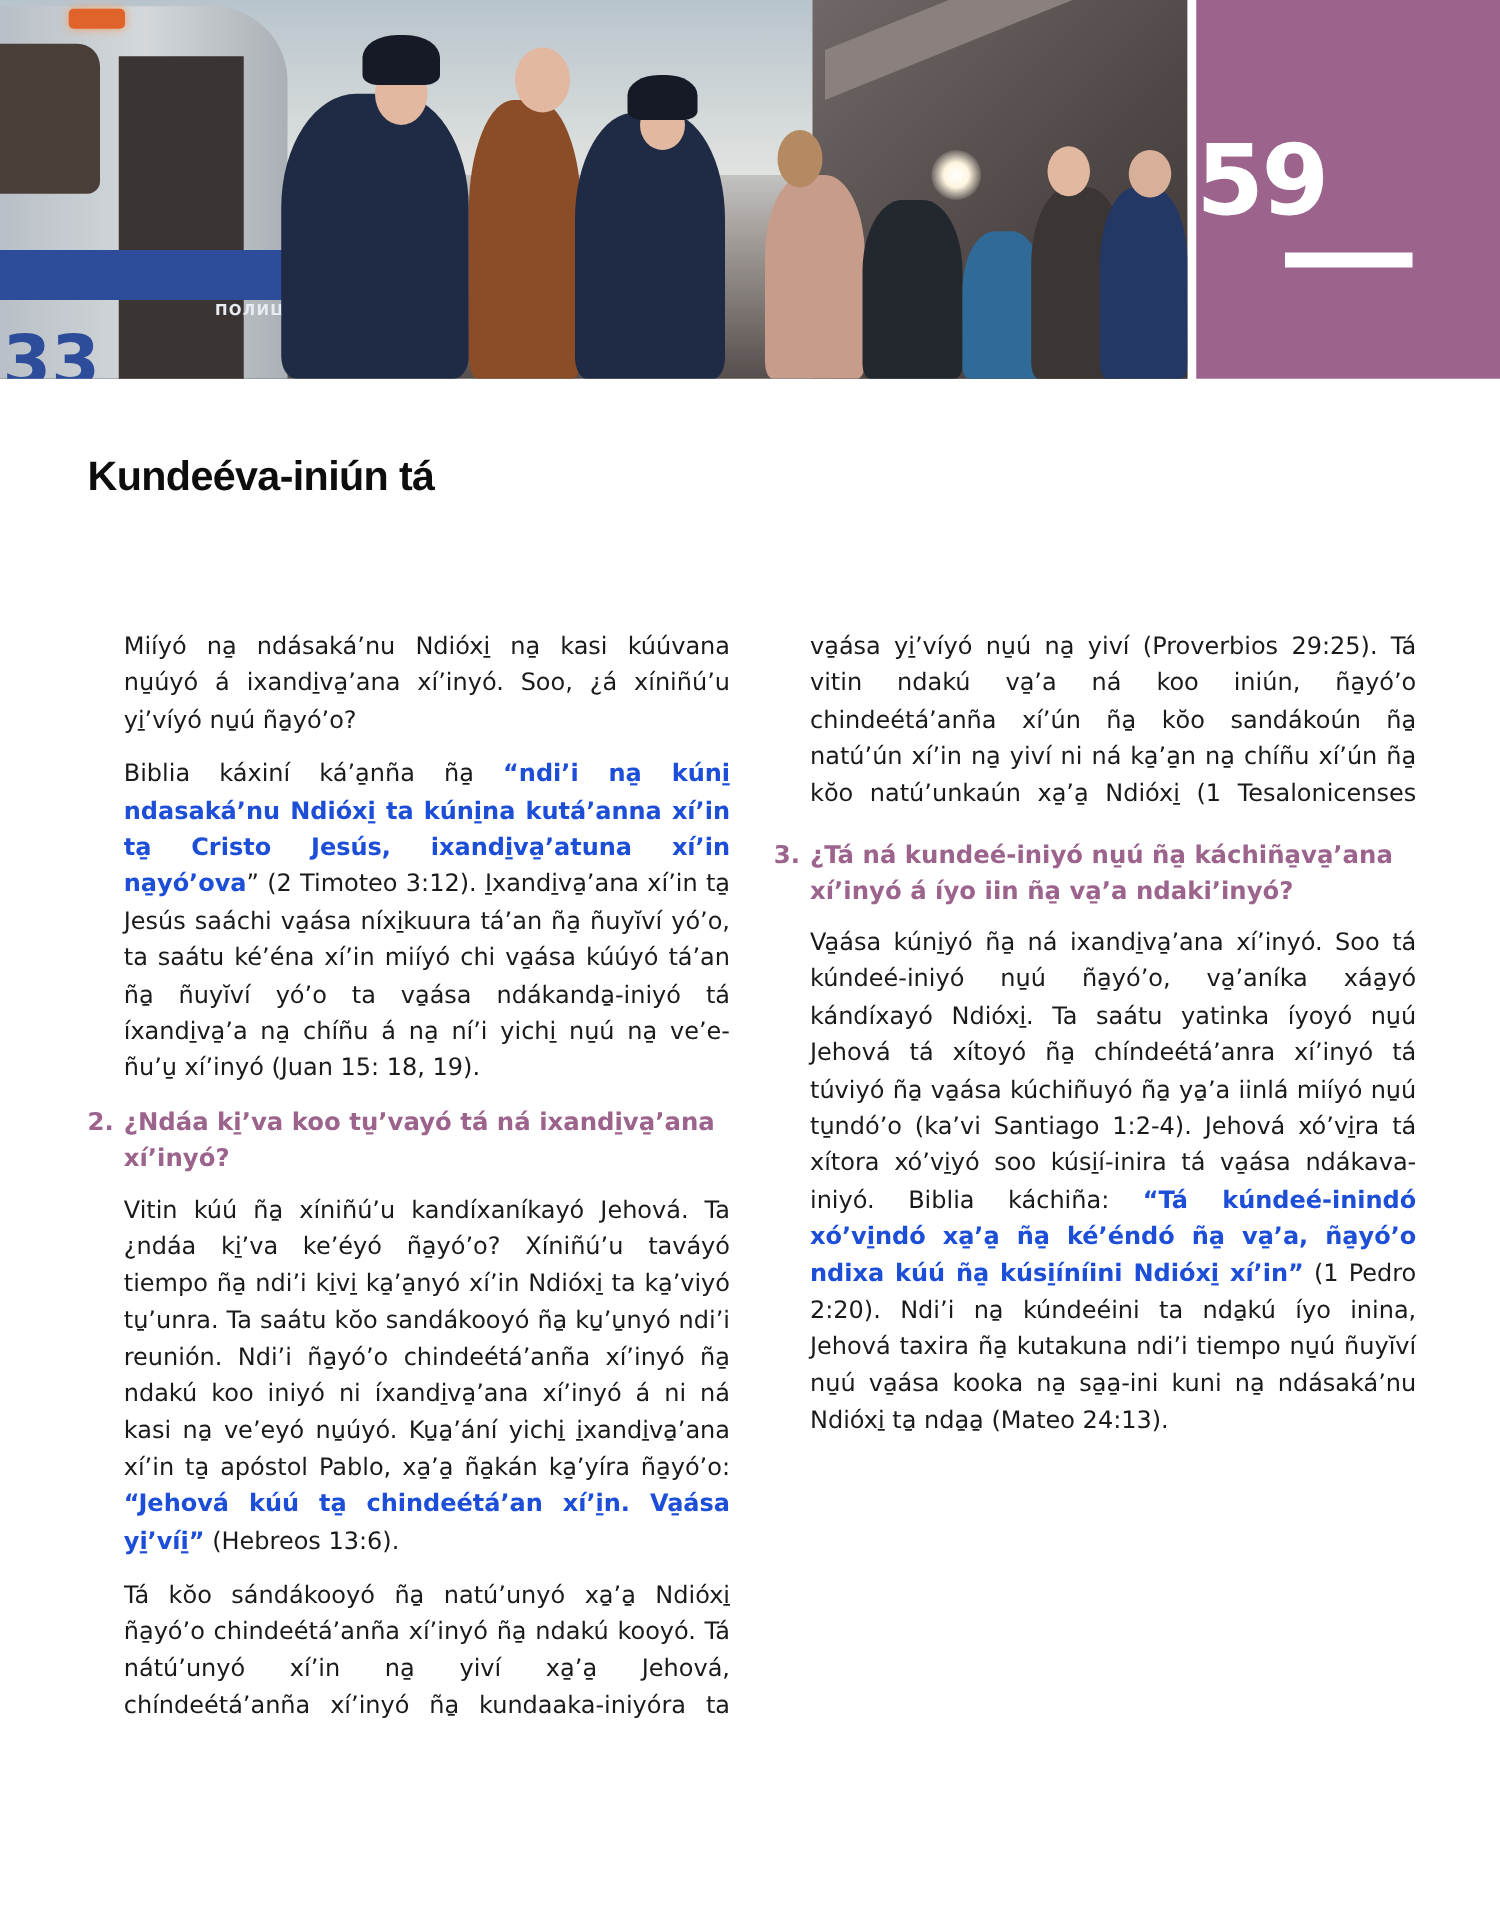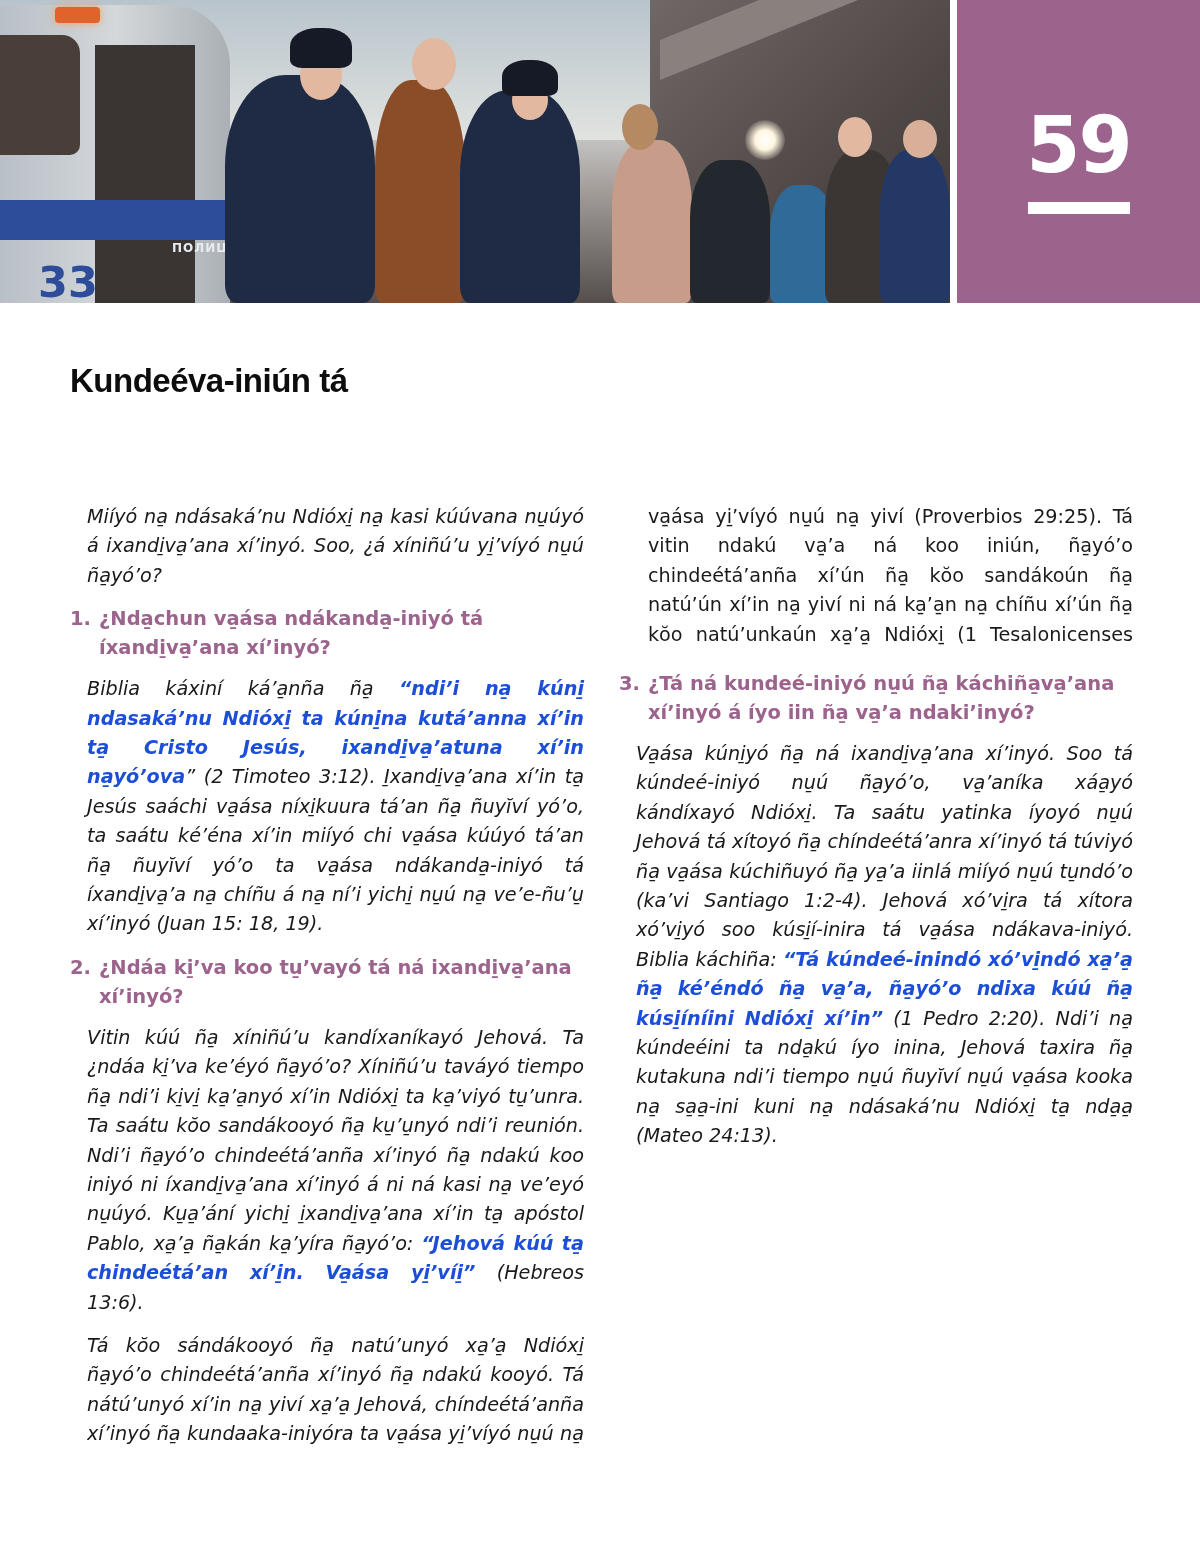--- a/index.html
+++ b/index.html
@@ -11,40 +11,40 @@
       background: linear-gradient(180deg, #c9d2d8 0%, #d7dcdc 35%, #a9a3a0 60%, #554e4c 100%);
     }
     .photo .sky { position: absolute; left: 0; top: 0; width: 950px; height: 140px; background: linear-gradient(180deg, #b8c4cc 0%, #e1e3e0 100%); }
     .photo .building { position: absolute; left: 650px; top: 0; width: 300px; height: 303px; background: linear-gradient(135deg, #6f6866 0%, #4e4746 60%, #3d3736 100%); }
     .photo .building-ledge { position: absolute; left: 660px; top: 40px; width: 290px; height: 40px; background: #8a817e; transform: skewY(-22deg); transform-origin: left top; }
     .photo .van { position: absolute; left: 0; top: 5px; width: 230px; height: 298px; background: linear-gradient(90deg, #b8bfc6 0%, #d4d8db 50%, #aab0b5 100%); border-radius: 0 60px 0 0; }
     .photo .van-window { position: absolute; left: 0; top: 30px; width: 80px; height: 120px; background: #4a3f38; border-radius: 0 18px 10px 0; }
     .photo .van-door { position: absolute; left: 95px; top: 40px; width: 100px; height: 263px; background: #3a3533; }
     .photo .van-stripe { position: absolute; left: 0; top: 195px; width: 230px; height: 40px; background: #2d4c9a; }
     .photo .van-label { position: absolute; left: 172px; top: 236px; color: #e8ecf2; font-size: 12px; font-weight: bold; letter-spacing: 1px; }
-    .photo .van-num { position: absolute; left: 2px; top: 252px; color: #2d4c9a; font-size: 43px; font-weight: bold; margin-left: 36px; }
+    .photo .van-num { position: absolute; left: 2px; top: 252px; color: #2d4c9a; font-size: 56px; font-weight: bold; }
     .photo .siren { position: absolute; left: 55px; top: 2px; width: 45px; height: 16px; background: #e0632b; border-radius: 4px; box-shadow: 0 0 8px #f3a066; }
     .person { position: absolute; border-radius: 40% 40% 8% 8%; }
     .hat { position: absolute; border-radius: 45% 45% 20% 20%; background: #151a26; }
     .head { position: absolute; border-radius: 50%; background: #e2b8a0; }
     .flash { position: absolute; left: 745px; top: 120px; width: 40px; height: 40px; border-radius: 50%; background: radial-gradient(circle, #ffffff 0%, #fff6e0 35%, rgba(255,240,220,0) 75%); }
 
     
     .numbox { position: absolute; left: 957px; top: 0; width: 243px; height: 303px; background: #9c638d; }
-    .numbox .num { position: absolute; left: 0; top: 100px; width: 243px; text-align: center; color: #ffffff; font-family: "DejaVu Sans", sans-serif; font-weight: bold; font-size: 78px; line-height: 90px; letter-spacing: -2px; }
+    .numbox .num { position: absolute; left: 0; top: 100px; width: 243px; text-align: left; color: #ffffff; font-family: "DejaVu Sans", sans-serif; font-weight: bold; font-size: 78px; line-height: 90px; letter-spacing: -2px; }
     .numbox .rule { position: absolute; left: 71px; top: 202px; width: 102px; height: 12px; background: #ffffff; }
 
     
     .title { position: absolute; left: 70px; top: 352px; width: 560px; margin: 0; font-family: "Liberation Sans", sans-serif; font-weight: bold; font-size: 33px; line-height: 58px; color: #0d0d0d; letter-spacing: -0.5px; }
 
     
     .col { position: absolute; top: 502px; width: 514px; }
     .col-left { left: 70px; }
     .col-right { left: 619px; }
-    .para { margin: 0 0 14px 17px; font-family: "DejaVu Sans", sans-serif; font-size: 19.2px; line-height: 29.4px; text-align: justify; color: #1a1a1a; hyphens: manual; font-style: italic; }
+    .para { margin: 0 0 14px 29px; font-family: "DejaVu Sans", sans-serif; font-size: 19.2px; line-height: 29.4px; text-align: justify; color: #1a1a1a; hyphens: manual; }
     .para b { font-weight: bold; color: #1d4ed8; }
     .q { margin: 6px 0 12px 0; font-family: "DejaVu Sans", sans-serif; font-weight: bold; font-size: 19.5px; line-height: 29px; color: #9c638d; padding-left: 29px; text-indent: -29px; }
     .q .qn { display: inline-block; width: 29px; text-indent: 0; }
   </style>
 </head>
 <body>
 
 <div class="photo">
   <div class="sky"></div>
   <div class="building"></div>
@@ -87,21 +87,20 @@
   <div class="rule"></div>
 </div>
 
 <h1 class="title">
   <span>Kundeéva-iniún tá</span><br>
 </h1>
 
 <div class="col col-left">
   <p class="para">Miíyó na̱ ndásaká’nu Ndióxi̱ na̱ kasi kúúvana nu̱úyó á ixandi̱va̱’ana xí’inyó. Soo, ¿á xíniñú’u yi̱’víyó nu̱ú ña̱yó’o?</p>
 
-  <div class="q"><span class="qn">1.</span><span>¿Nda̱chun va̱ása ndákanda̱-iniyó tá íxandi̱va̱’ana xí’inyó?</span></div>
   <p class="para"><span>Biblia káxiní ká’a̱nña ña̱ </span><b>“ndi’i na̱ kúni̱ ndasaká’nu Ndióxi̱ ta kúni̱na kutá’anna xí’in ta̱ Cristo Jesús, ixandi̱va̱’atuna xí’in na̱yó’ova</b><span>” (2 Timoteo 3:12). I̱xandi̱va̱’ana xí’in ta̱ Jesús saáchi va̱ása níxi̱kuura tá’an ña̱ ñuyĭví yó’o, ta saátu ké’éna xí’in miíyó chi va̱ása kúúyó tá’an ña̱ ñuyĭví yó’o ta va̱ása ndákanda̱-iniyó tá íxandi̱va̱’a na̱ chíñu á na̱ ní’i yichi̱ nu̱ú na̱ ve’e-ñu’u̱ xí’inyó (Juan 15: 18, 19).</span></p>
 
   <div class="q"><span class="qn">2.</span><span>¿Ndáa ki̱’va koo tu̱’vayó tá ná ixandi̱va̱’ana xí’inyó?</span></div>
   <p class="para"><span>Vitin kúú ña̱ xíniñú’u kandíxaníkayó Jehová. Ta ¿ndáa ki̱’va ke’éyó ña̱yó’o? Xíniñú’u taváyó tiempo ña̱ ndi’i ki̱vi̱ ka̱’a̱nyó xí’in Ndióxi̱ ta ka̱’viyó tu̱’unra. Ta saátu kŏo sandákooyó ña̱ ku̱’u̱nyó ndi’i reunión. Ndi’i ña̱yó’o chindeétá’anña xí’inyó ña̱ ndakú koo iniyó ni íxandi̱va̱’ana xí’inyó á ni ná kasi na̱ ve’eyó nu̱úyó. Ku̱a̱’ání yichi̱ i̱xandi̱va̱’ana xí’in ta̱ apóstol Pablo, xa̱’a̱ ña̱kán ka̱’yíra ña̱yó’o: </span><b>“Jehová kúú ta̱ chindeétá’an xí’i̱n. Va̱ása yi̱’víi̱”</b><span> (Hebreos 13:6).</span></p>
   <p class="para" id="p22"><span>Tá kŏo sándákooyó ña̱ natú’unyó xa̱’a̱ Ndióxi̱ ña̱yó’o chindeétá’anña xí’inyó ña̱ ndakú kooyó. Tá nátú’unyó xí’in na̱ yiví xa̱’a̱ Jehová, chíndeétá’anña xí’inyó ña̱ kundaaka-iniyóra ta va̱ása yi̱’víyó nu̱ú na̱ yiví (Proverbios 29:25). Tá vitin ndakú va̱’a ná koo iniún, ña̱yó’o chindeétá’anña xí’ún ña̱ kŏo sandákoún ña̱ natú’ún xí’in na̱ yiví ni ná ka̱’a̱n na̱ chíñu xí’ún ña̱ kŏo natú’unkaún xa̱’a̱ Ndióxi̱ (1 Tesalonicenses 2:2).</span></p>
 </div>
 
 <div class="col col-right">
   <div class="q" style="margin-top:167px;"><span class="qn">3.</span><span>¿Tá ná kundeé-iniyó nu̱ú ña̱ káchiña̱va̱’ana xí’inyó á íyo iin ña̱ va̱’a ndaki’inyó?</span></div>
   <p class="para"><span>Va̱ása kúni̱yó ña̱ ná ixandi̱va̱’ana xí’inyó. Soo tá kúndeé-iniyó nu̱ú ña̱yó’o, va̱’aníka xáa̱yó kándíxayó Ndióxi̱. Ta saátu yatinka íyoyó nu̱ú Jehová tá xítoyó ña̱ chíndeétá’anra xí’inyó tá túviyó ña̱ va̱ása kúchiñuyó ña̱ ya̱’a iinlá miíyó nu̱ú tu̱ndó’o (ka’vi Santiago 1:2-4). Jehová xó’vi̱ra tá xítora xó’vi̱yó soo kúsi̱í-inira tá va̱ása ndákava-iniyó. Biblia káchiña: </span><b>“Tá kúndeé-inindó xó’vi̱ndó xa̱’a̱ ña̱ ké’éndó ña̱ va̱’a, ña̱yó’o ndixa kúú ña̱ kúsi̱íníini Ndióxi̱ xí’in”</b><span> (1 Pedro 2:20). Ndi’i na̱ kúndeéini ta nda̱kú íyo inina, Jehová taxira ña̱ kutakuna ndi’i tiempo nu̱ú ñuyĭví nu̱ú va̱ása kooka na̱ sa̱a̱-ini kuni na̱ ndásaká’nu Ndióxi̱ ta̱ nda̱a̱ (Mateo 24:13).</span></p>

